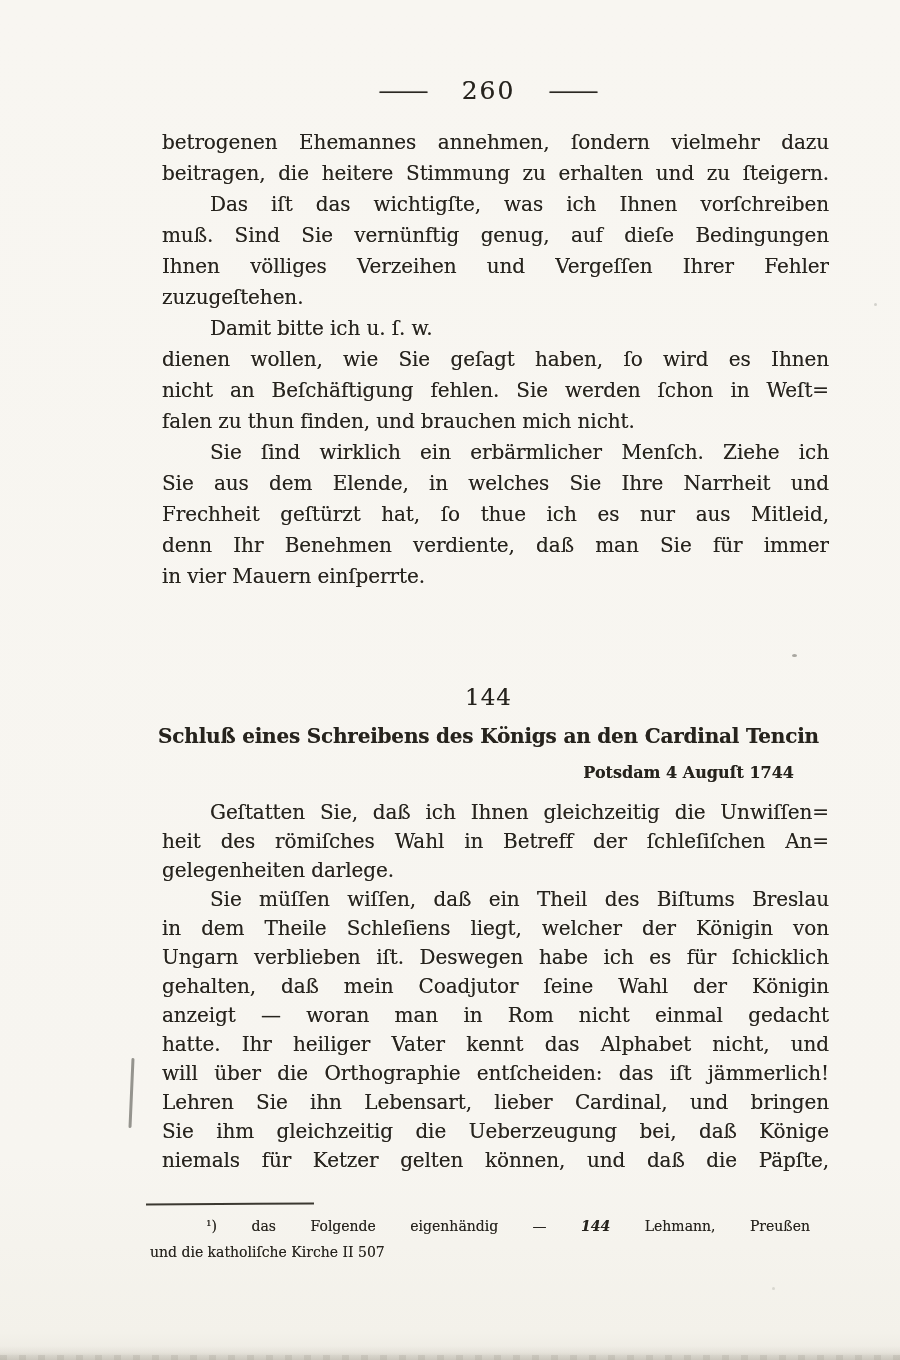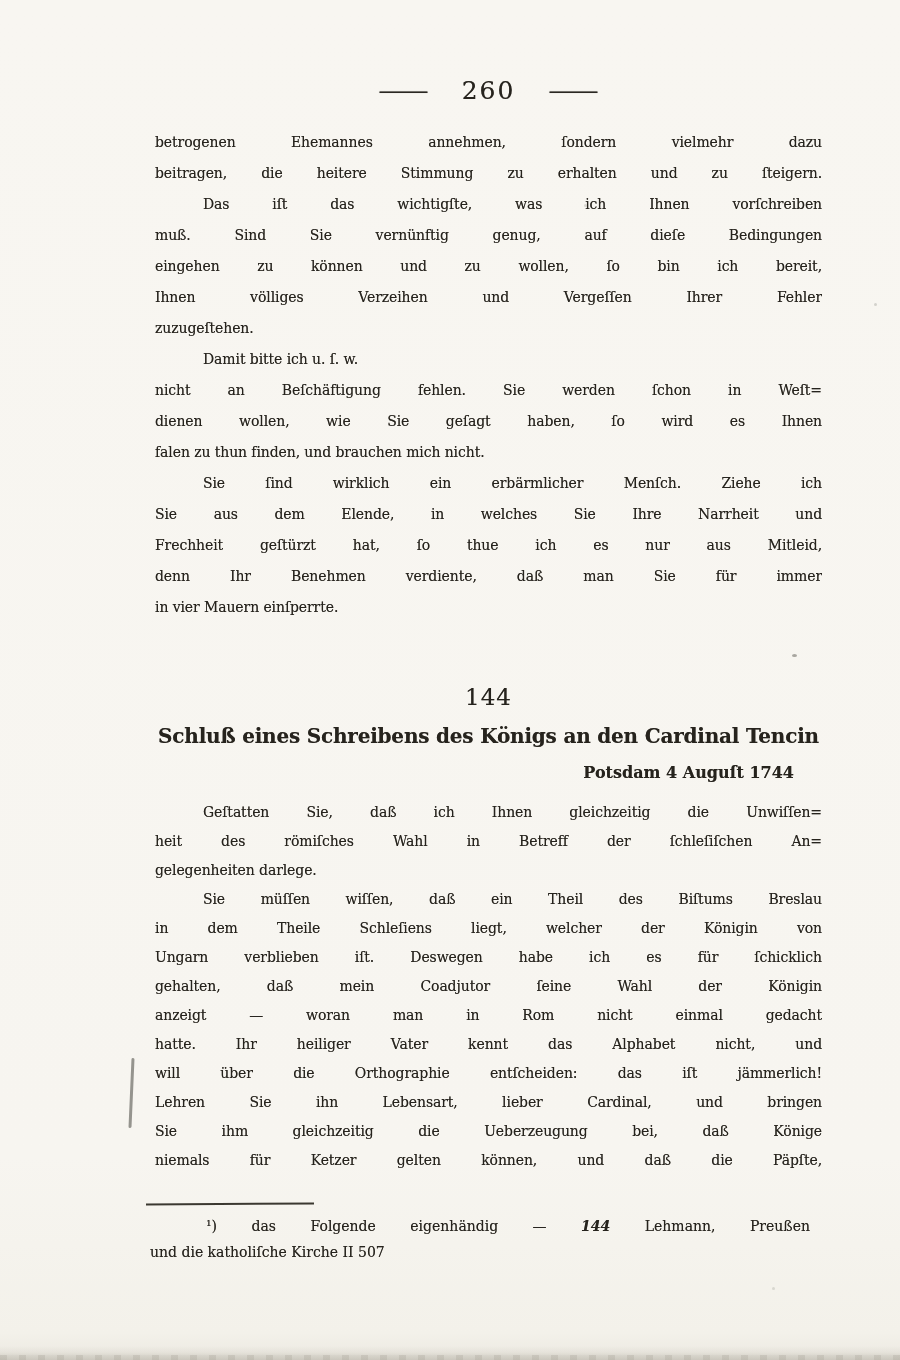--- a/index.html
+++ b/index.html
@@ -9,21 +9,21 @@
         font-family:"DejaVu Serif","Liberation Serif",serif;color:#26231d;}
   .txt{ text-shadow:0 0 0.5px rgba(38,35,29,.55); }
 
   
   .hdr{position:absolute;top:76px;left:155px;width:667px;display:flex;
        justify-content:center;align-items:baseline;gap:46px;font-size:25px;}
   .dash{display:inline-block;transform:scaleX(2.1);color:#2b2822;}
   .pnum{letter-spacing:2px;}
 
   
-  .block{position:absolute;left:155px;width:667px;font-size:14px;letter-spacing:-0.1px;}
+  .block{position:absolute;left:162px;width:667px;font-size:20px;letter-spacing:-0.1px;}
   .b1{top:127px;}
   .b1 .line{height:31px;line-height:31px;}
   .b2{top:798px;}
   .b2 .line{height:29px;line-height:29px;}
   .line{overflow:hidden;text-align:justify;text-align-last:justify;white-space:normal;}
   .line.lline{text-align-last:left;}
   .line.ind{text-indent:48px;}
 
   
   .secnum{position:absolute;top:684px;left:155px;width:667px;text-align:center;
@@ -67,30 +67,29 @@
   </div>
 
   <div class="block b1 txt">
     <div>
       <div class="line">betrogenen Ehemannes annehmen, ſondern vielmehr dazu</div>
       <div class="line">beitragen, die heitere Stimmung zu erhalten und zu ſteigern.</div>
     </div>
     <div>
       <div class="line ind">Das iſt das wichtigſte, was ich Ihnen vorſchreiben</div>
       <div class="line">muß. Sind Sie vernünftig genug, auf dieſe Bedingungen</div>
-      <div class="line">eingehen zu können und zu wollen, ſo bin ich bereit,</div>
       <div class="line">Ihnen völliges Verzeihen und Vergeſſen Ihrer Fehler</div>
       <div class="line lline">zuzugeſtehen.</div>
     </div>
     <div>
       <div class="line ind lline">Damit bitte ich u. ſ. w.</div>
     </div>
     <div>
+      <div class="line">dienen wollen, wie Sie geſagt haben, ſo wird es Ihnen</div>
       <div class="line">nicht an Beſchäftigung fehlen. Sie werden ſchon in Weſt=</div>
-      <div class="line">dienen wollen, wie Sie geſagt haben, ſo wird es Ihnen</div>
       <div class="line lline">falen zu thun finden, und brauchen mich nicht.</div>
     </div>
     <div>
       <div class="line ind">Sie ſind wirklich ein erbärmlicher Menſch. Ziehe ich</div>
       <div class="line">Sie aus dem Elende, in welches Sie Ihre Narrheit und</div>
       <div class="line">Frechheit geſtürzt hat, ſo thue ich es nur aus Mitleid,</div>
       <div class="line">denn Ihr Benehmen verdiente, daß man Sie für immer</div>
       <div class="line lline">in vier Mauern einſperrte.</div>
     </div>
   </div>

